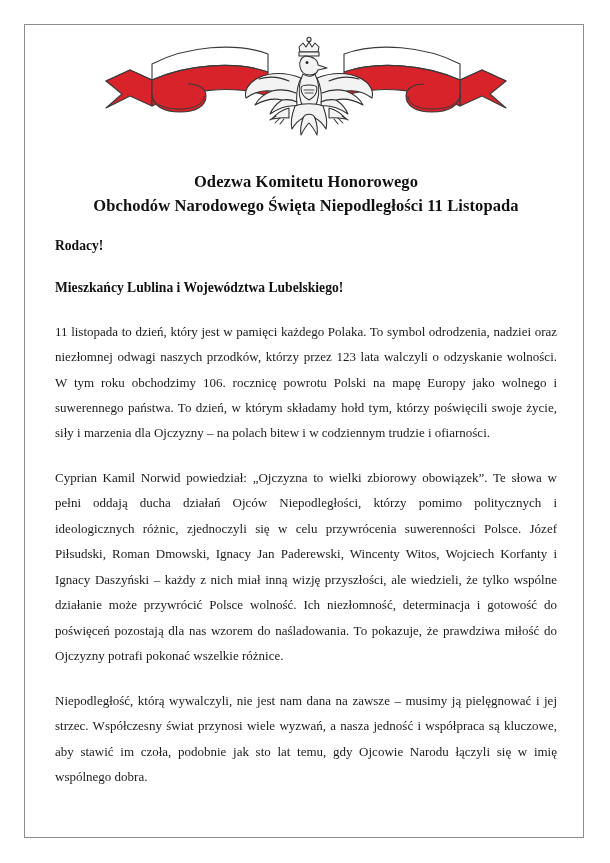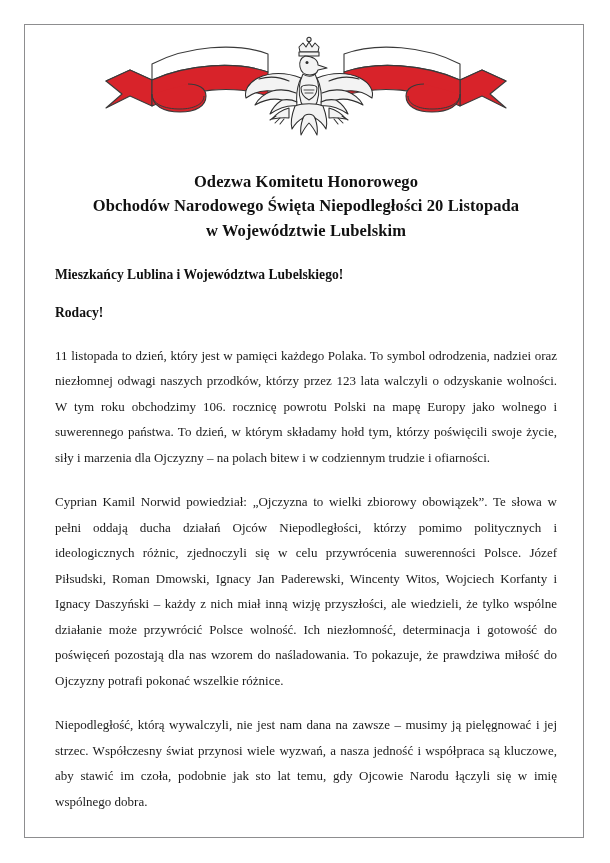--- a/index.html
+++ b/index.html
@@ -163,26 +163,25 @@
 
           <path d="M205 54 C205 50 221 50 221 54 C221 60 217 64 213 66
                    C209 64 205 60 205 54 Z"></path>
           <path d="M208 56 L218 56 M209 59 L217 59" fill="none" stroke-width="0.85"></path>
         </g>
       </svg>
     </div>
 
     <h1 class="doc-title">
       <span class="tline">Odezwa Komitetu Honorowego</span>
-      <span class="tline">Obchodów Narodowego Święta Niepodległości 20 Listopada</span>
-      <span class="tline">w Województwie Lubelskim</span>
+      <span class="tline">Obchodów Narodowego Święta Niepodległości 11 Listopada</span>
     </h1>
 
+    <p class="salutation second">Rodacy!</p>
     <p class="salutation">Mieszkańcy Lublina i Województwa Lubelskiego!</p>
-    <p class="salutation second">Rodacy!</p>
 
     <p class="body-par par-first">11 listopada to dzień, który jest w pamięci każdego Polaka. To symbol odrodzenia, nadziei oraz niezłomnej odwagi naszych przodków, którzy przez 123 lata walczyli o odzyskanie wolności. W tym roku obchodzimy 106. rocznicę powrotu Polski na mapę Europy jako wolnego i suwerennego państwa. To dzień, w którym składamy hołd tym, którzy poświęcili swoje życie, siły i marzenia dla Ojczyzny – na polach bitew i w codziennym trudzie i ofiarności.</p>
 
     <p class="body-par"><span>Cyprian Kamil Norwid powiedział: </span><span class="quote">„Ojczyzna to wielki zbiorowy obowiązek”.</span><span> Te słowa w pełni oddają ducha działań Ojców Niepodległości, którzy pomimo politycznych i ideologicznych różnic, zjednoczyli się w celu przywrócenia suwerenności Polsce. Józef Piłsudski, Roman Dmowski, Ignacy Jan Paderewski, Wincenty Witos, Wojciech Korfanty i Ignacy Daszyński – każdy z nich miał inną wizję przyszłości, ale wiedzieli, że tylko wspólne działanie może przywrócić Polsce wolność. Ich niezłomność, determinacja i gotowość do poświęceń pozostają dla nas wzorem do naśladowania. To pokazuje, że prawdziwa miłość do Ojczyzny potrafi pokonać wszelkie różnice.</span></p>
 
     <p class="body-par">Niepodległość, którą wywalczyli, nie jest nam dana na zawsze – musimy ją pielęgnować i jej strzec. Współczesny świat przynosi wiele wyzwań, a nasza jedność i współpraca są kluczowe, aby stawić im czoła, podobnie jak sto lat temu, gdy Ojcowie Narodu łączyli się w imię wspólnego dobra.</p>
 
   </div>
 </div>
 

